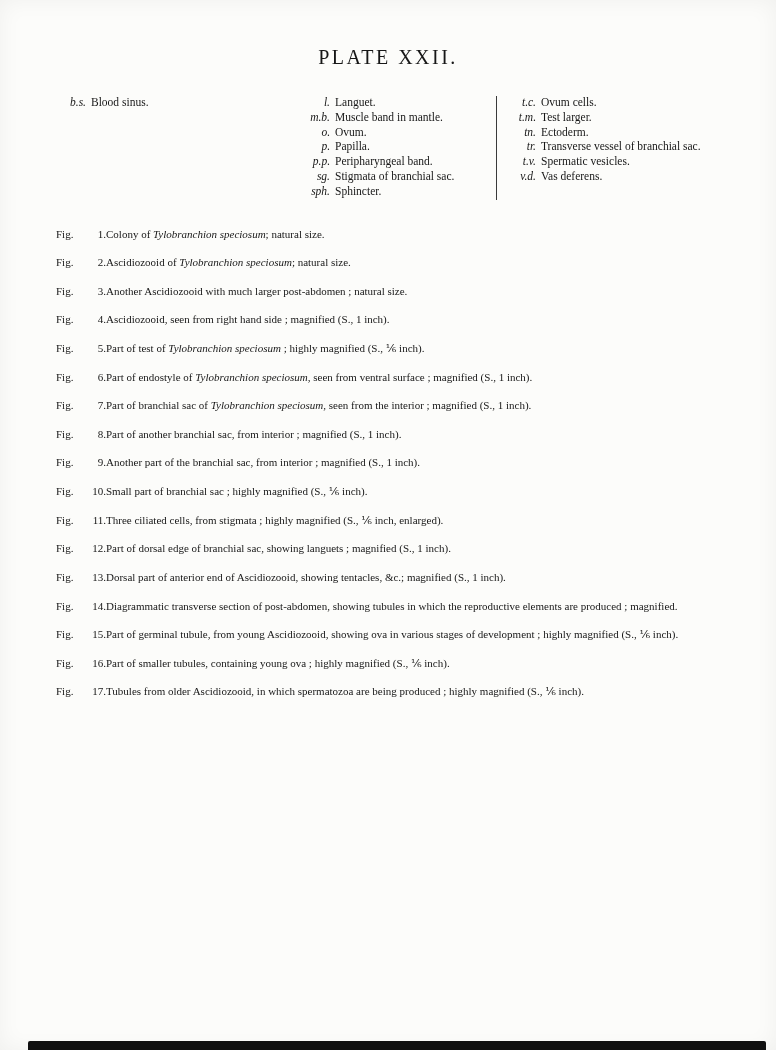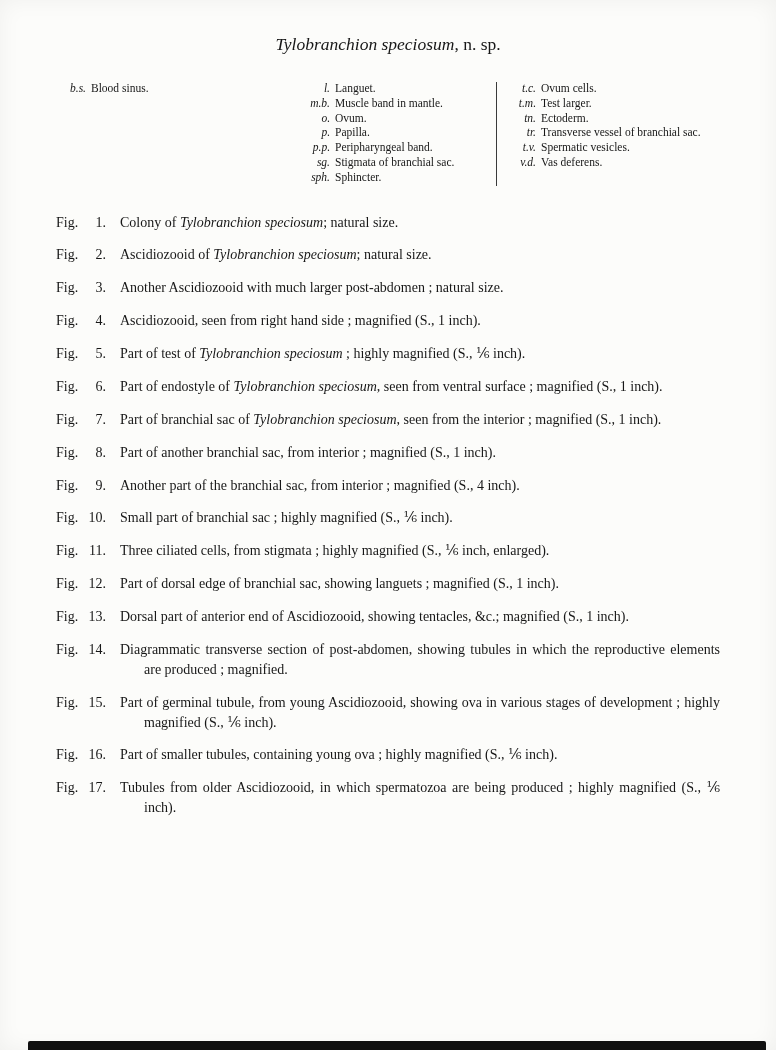--- a/index.html
+++ b/index.html
@@ -48,51 +48,50 @@
   }
   .legend-entry .lbl {
     margin-left: 5px;
     padding-left: 26px;
     text-indent: -26px;
   }
   .figures { margin: 27px 56px 0 56px; }
   .fig-row {
     display: flex;
     margin-bottom: 13px;
-    font-size: 14px;
+    font-size: 11px;
     line-height: 1.42;
   }
   .fig-label { display: flex; width: 50px; flex-shrink: 0; }
   .fig-word { display: inline-block; }
   .fig-num { flex: 1; text-align: right; }
   .fig-caption {
     flex: 1;
-    margin-left: 14px;
     text-align: justify;
     padding-left: 24px;
     text-indent: -24px;
   }
   .fig-caption i { font-style: italic; }
   .scan-bar {
     position: absolute;
     left: 28px;
     right: 10px;
     bottom: 0;
     height: 9px;
     background: #101010;
     border-radius: 2px 2px 0 0;
   }
 </style>
 </head>
 <body>
 
 <div class="page">
 
-
-  <h2 class="subtitle"><i>Tylobranchion speciosum</i><span>, n. sp.</span></h2>
+  <h1 class="plate-title">PLATE XXII.</h1>
+
 
   <div class="legend">
       <div class="legend-col col1">
         <div class="legend-entry">
           <span class="abbr">b.s.</span>
           <span class="lbl">Blood sinus.</span>
         </div>
       </div>
       <div class="legend-col col2">
         <div class="legend-entry">
@@ -207,21 +206,21 @@
           <span class="fig-word">Fig.</span>
           <span class="fig-num">8.</span>
         </span>
         <span class="fig-caption"><span>Part of another branchial sac, from interior ; magnified (S., 1 inch).</span></span>
       </div>
       <div class="fig-row">
         <span class="fig-label">
           <span class="fig-word">Fig.</span>
           <span class="fig-num">9.</span>
         </span>
-        <span class="fig-caption"><span>Another part of the branchial sac, from interior ; magnified (S., 4 inch).</span></span>
+        <span class="fig-caption"><span>Another part of the branchial sac, from interior ; magnified (S., 1 inch).</span></span>
       </div>
       <div class="fig-row">
         <span class="fig-label">
           <span class="fig-word">Fig.</span>
           <span class="fig-num">10.</span>
         </span>
         <span class="fig-caption"><span>Small part of branchial sac ; highly magnified (S., ⅙ inch).</span></span>
       </div>
       <div class="fig-row">
         <span class="fig-label">

